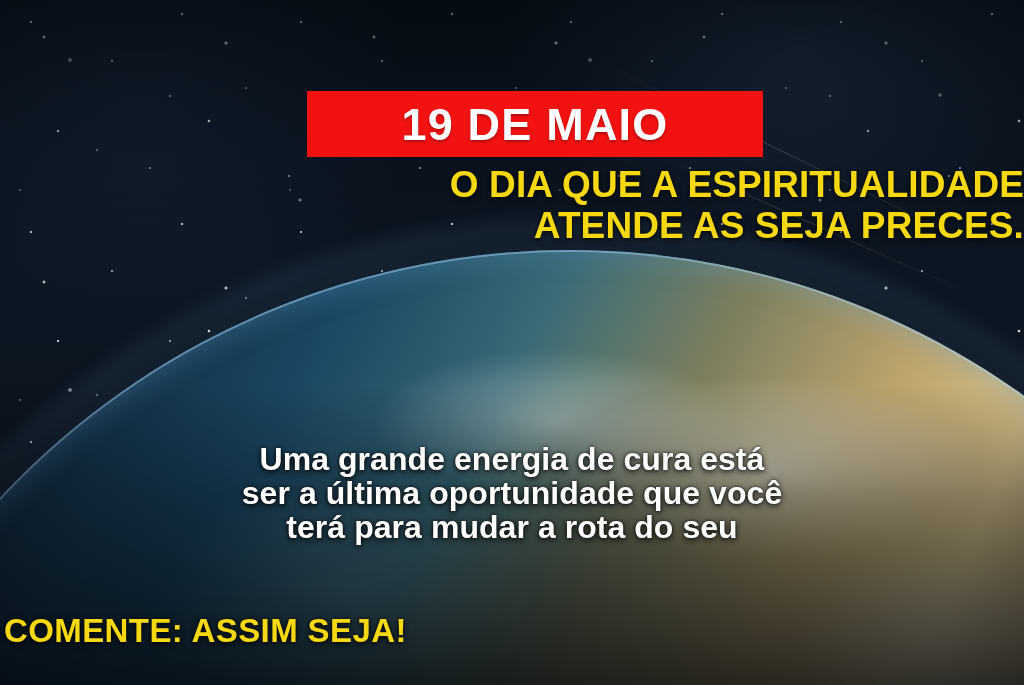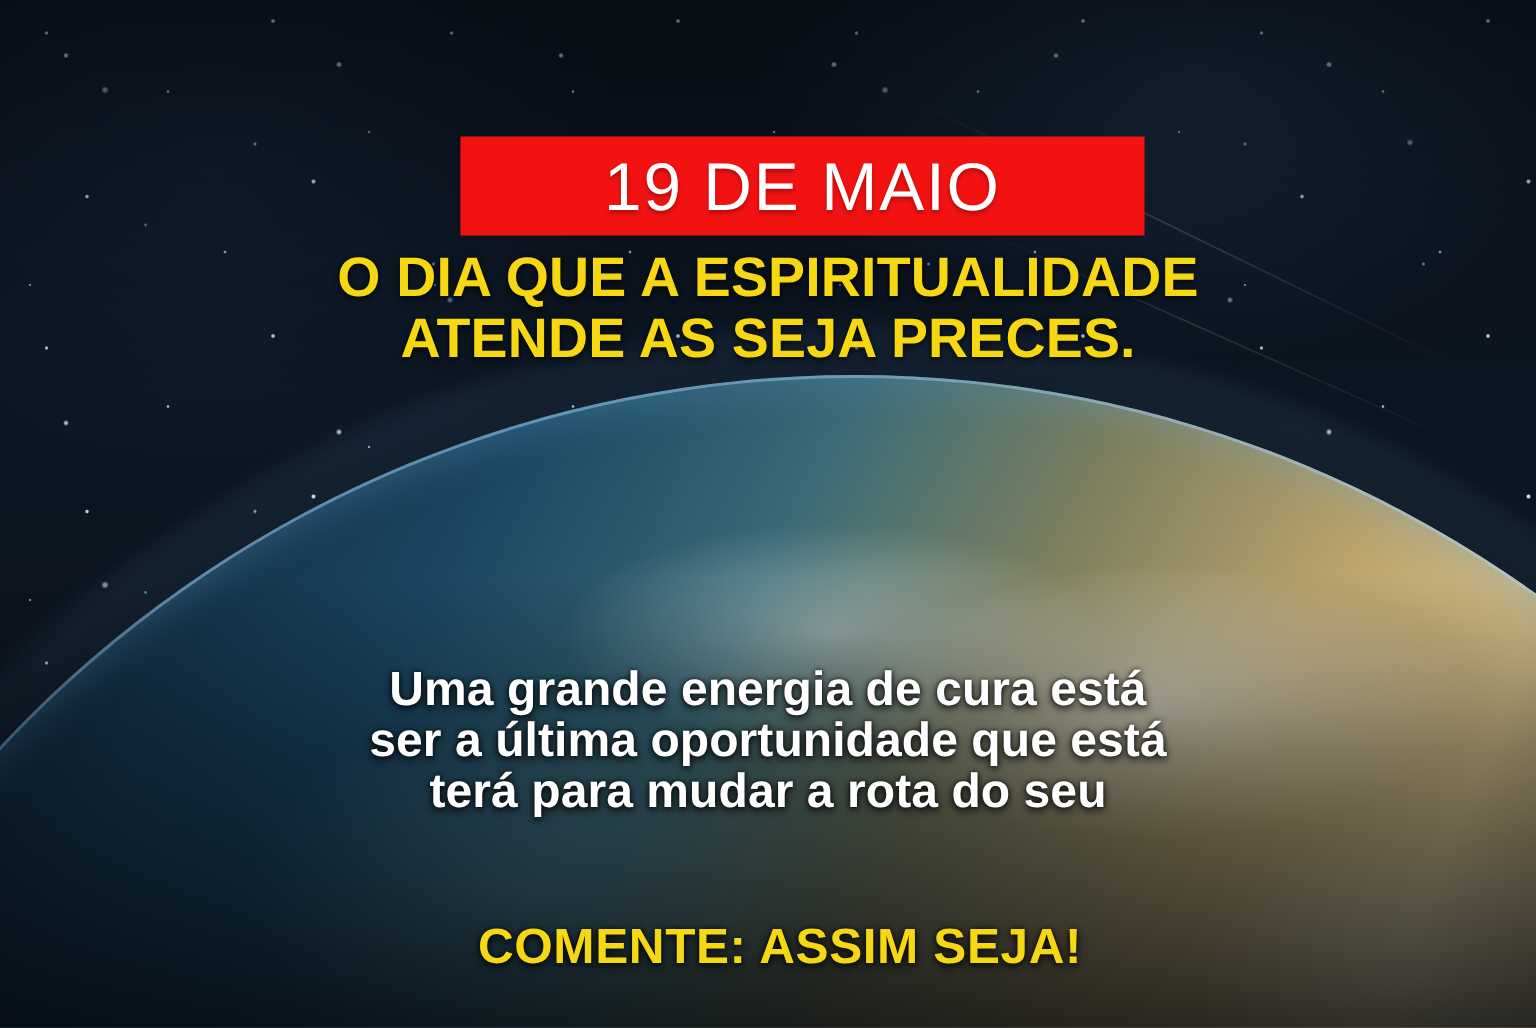--- a/index.html
+++ b/index.html
@@ -188,33 +188,33 @@
     width: 456px;
     height: 66px;
     background: #f21212;
     display: flex;
     align-items: center;
     justify-content: center;
   }
   .date-banner-text {
     color: #ffffff;
     font-size: 45px;
-    font-weight: 400;
+    font-weight: 700;
     letter-spacing: 1.2px;
     line-height: 1;
     white-space: nowrap;
     text-shadow: 0 2px 3px rgba(0,0,0,0.28);
   }
 
   .headline {
     position: absolute;
     left: 0;
     right: 0;
     top: 164px;
-    text-align: center;
+    text-align: right;
     color: #f5d712;
     font-size: 37px;
     font-weight: 700;
     line-height: 1.11;
     letter-spacing: 0.1px;
     text-shadow: 0 2px 5px rgba(0,0,0,0.65), 0 0 2px rgba(0,0,0,0.55);
   }
   .headline .hl-line { display: block; }
 
   .body-copy {
@@ -227,24 +227,24 @@
     font-size: 32px;
     font-weight: 700;
     line-height: 1.055;
     letter-spacing: 0.05px;
     text-shadow: 0 2px 6px rgba(0,0,0,0.85), 0 0 3px rgba(0,0,0,0.7);
   }
   .body-copy .bc-line { display: block; }
 
   .cta {
     position: absolute;
-    left: 16px;
+    left: 4px;
     right: 0;
     top: 614px;
-    text-align: center;
+    text-align: left;
     color: #f5d712;
     font-size: 33px;
     font-weight: 700;
     letter-spacing: 0.4px;
     line-height: 1;
     text-shadow: 0 2px 6px rgba(0,0,0,0.85), 0 0 3px rgba(0,0,0,0.6);
   }
 </style>
 </head>
 <body>
@@ -279,21 +279,21 @@
       <span class="date-banner-text">19 DE MAIO</span>
     </div>
 
     <div class="headline">
       <span class="hl-line">O DIA QUE A ESPIRITUALIDADE</span>
       <span class="hl-line">ATENDE AS SEJA PRECES.</span>
     </div>
 
     <div class="body-copy">
       <span class="bc-line">Uma grande energia de cura está</span>
-      <span class="bc-line">ser a última oportunidade que está</span>
+      <span class="bc-line">ser a última oportunidade que você</span>
       <span class="bc-line">terá para mudar a rota do seu</span>
     </div>
 
     <div class="cta">
       <span>COMENTE: ASSIM SEJA!</span>
     </div>
 
   </div>
 </div>
 

